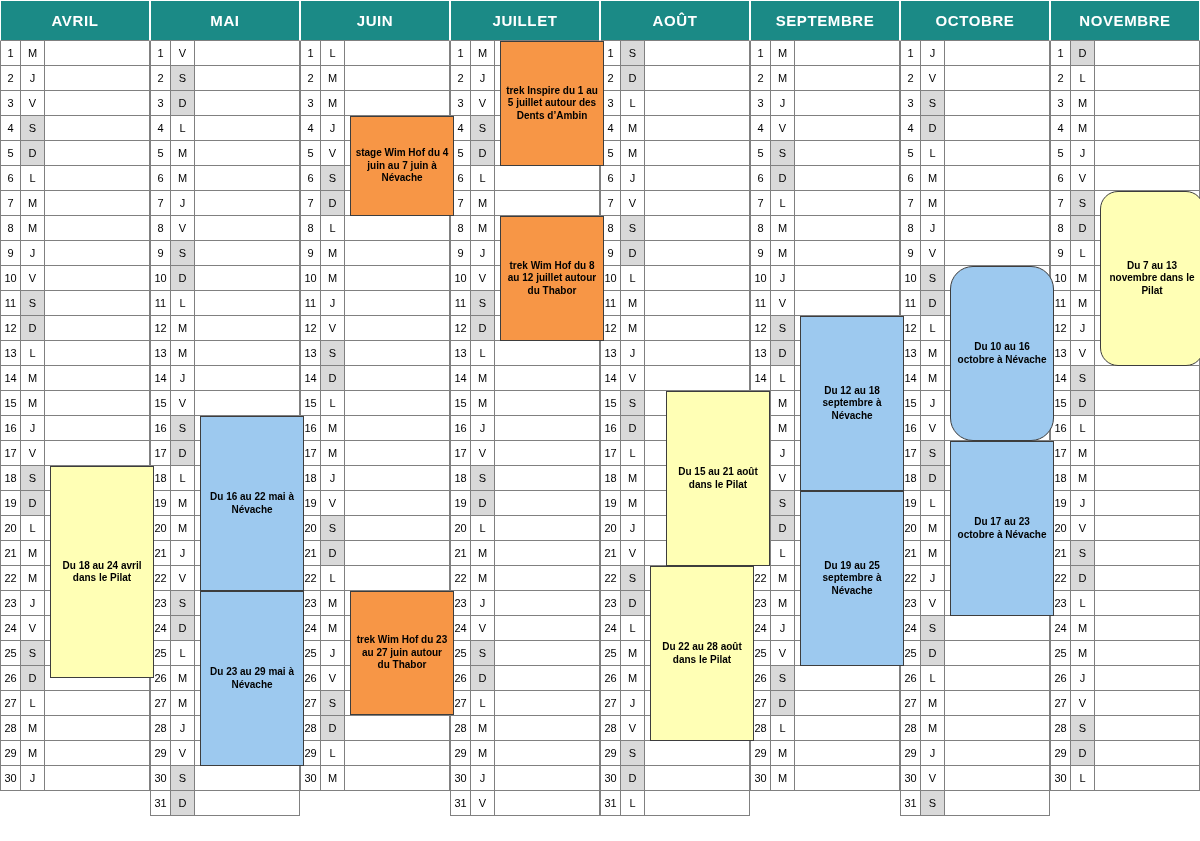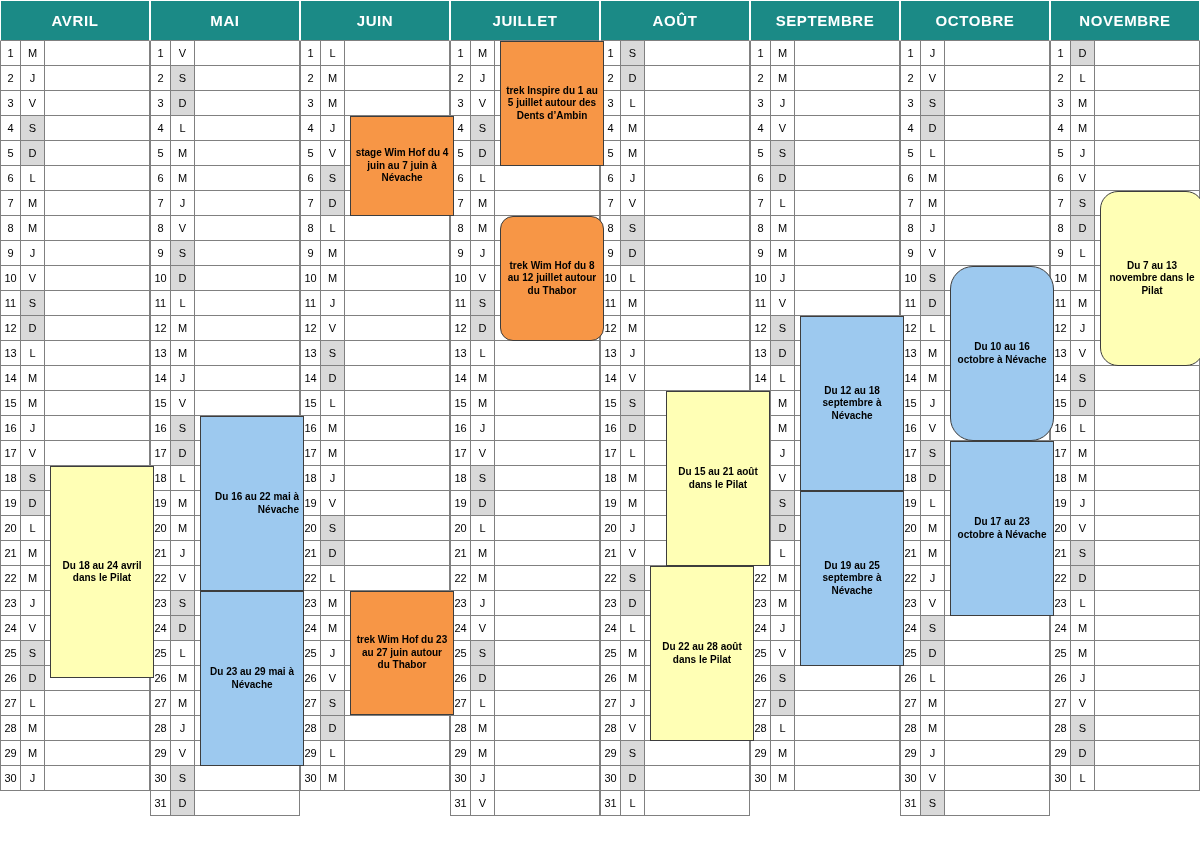--- a/index.html
+++ b/index.html
@@ -422,21 +422,21 @@
           <div class="day-row">
             <div class="cell-num">30</div>
             <div class="cell-dow we">S</div>
             <div class="cell-event"></div>
           </div>
           <div class="day-row">
             <div class="cell-num">31</div>
             <div class="cell-dow we">D</div>
             <div class="cell-event"></div>
           </div>
-          <div class="event ev-blue" style="top: 375px; height: 175px; text-align: right;">Du 16 au 22 mai à Névache</div>
+          <div class="event ev-blue" style="top: 375px; height: 175px;">Du 16 au 22 mai à Névache</div>
           <div class="event ev-blue" style="top: 550px; height: 175px;">Du 23 au 29 mai à Névache</div>
         </div>
       </div>
       <div class="month-col">
         <div class="month-head">JUIN</div>
         <div class="days">
           <div class="day-row">
             <div class="cell-num">1</div>
             <div class="cell-dow">L</div>
             <div class="cell-event"></div>
@@ -747,21 +747,21 @@
             <div class="cell-num">30</div>
             <div class="cell-dow">J</div>
             <div class="cell-event"></div>
           </div>
           <div class="day-row">
             <div class="cell-num">31</div>
             <div class="cell-dow">V</div>
             <div class="cell-event"></div>
           </div>
           <div class="event ev-orange" style="top: 0px; height: 125px;">trek Inspire du 1 au 5 juillet autour des Dents d’Ambin</div>
-          <div class="event ev-orange" style="top: 175px; height: 125px; border-radius: 13px;">trek Wim Hof du 8 au 12 juillet autour du Thabor</div>
+          <div class="event ev-orange" style="top: 175px; height: 125px;">trek Wim Hof du 8 au 12 juillet autour du Thabor</div>
         </div>
       </div>
       <div class="month-col">
         <div class="month-head">AOÛT</div>
         <div class="days">
           <div class="day-row">
             <div class="cell-num">1</div>
             <div class="cell-dow we">S</div>
             <div class="cell-event"></div>
           </div>

